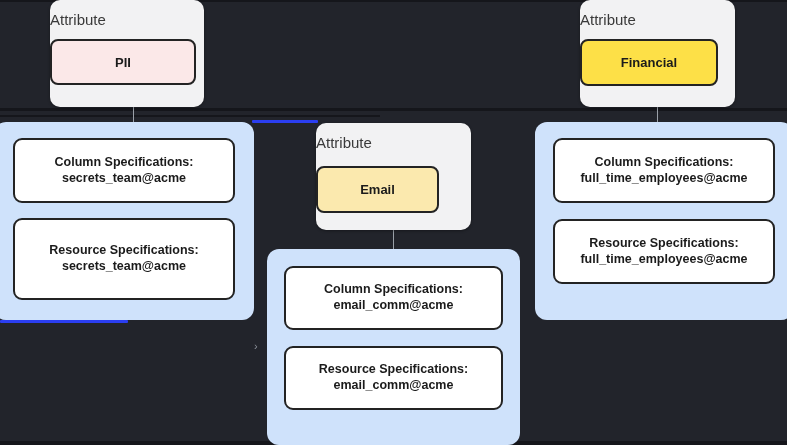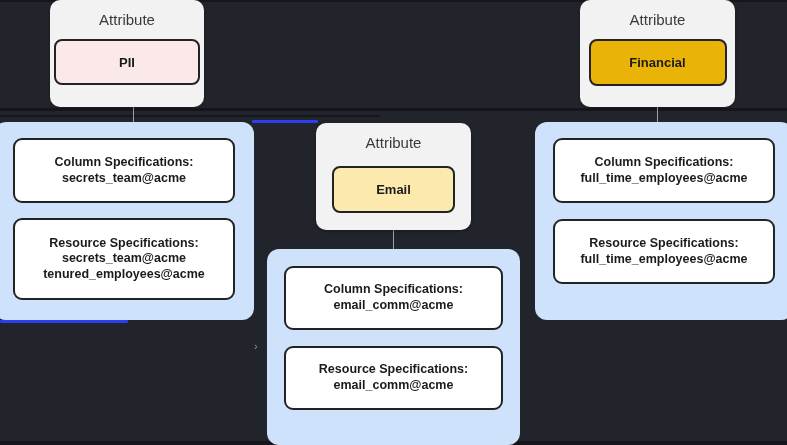--- a/index.html
+++ b/index.html
@@ -31,21 +31,21 @@
   }
 
   
   .attr-card {
     position: absolute;
     background: #f2f2f3;
     border-radius: 10px;
     box-sizing: border-box;
     display: flex;
     flex-direction: column;
-    align-items: center;
+    align-items: flex-start;
     box-shadow: 0 1px 3px rgba(0,0,0,0.35);
   }
   .attr-title {
     font-size: 15px;
     color: #3a3a3a;
     font-weight: 400;
     line-height: 1;
     white-space: nowrap;
   }
   .attr-badge {
@@ -131,32 +131,31 @@
     <div class="attr-badge" style="margin-top:12px; width:146px; height:46px; background:#fbe8e8;">PII</div>
   </div>
 
   <div class="attr-card" style="left:316px; top:123px; width:155px; height:107px; padding-top:12px;">
     <div class="attr-title">Attribute</div>
     <div class="attr-badge" style="margin-top:16px; width:123px; height:47px; background:#fbe9ae;">Email</div>
   </div>
 
   <div class="attr-card" style="left:580px; top:0px; width:155px; height:107px; padding-top:12px;">
     <div class="attr-title">Attribute</div>
-    <div class="attr-badge" style="margin-top:12px; width:138px; height:47px; background:#eab308;">Financial</div>
+    <div class="attr-badge" style="margin-top:12px; width:138px; height:47px; background:#fde047;">Financial</div>
   </div>
 
   <div class="spec-group" style="left:-6px; top:122px; width:260px; height:198px; padding:16px 0 0 0;">
     <div class="spec-card" style="width:222px; height:65px;">
       <span class="line">Column Specifications:</span>
       <span class="line">secrets_team@acme</span>
     </div>
     <div class="spec-card" style="width:222px; height:82px; margin-top:15px;">
       <span class="line">Resource Specifications:</span>
       <span class="line">secrets_team@acme</span>
-      <span class="line">tenured_employees@acme</span>
     </div>
   </div>
 
   <div class="spec-group" style="left:267px; top:249px; width:253px; height:196px; padding:17px 0 0 0;">
     <div class="spec-card" style="width:219px; height:64px;">
       <span class="line">Column Specifications:</span>
       <span class="line">email_comm@acme</span>
     </div>
     <div class="spec-card" style="width:219px; height:64px; margin-top:16px;">
       <span class="line">Resource Specifications:</span>

